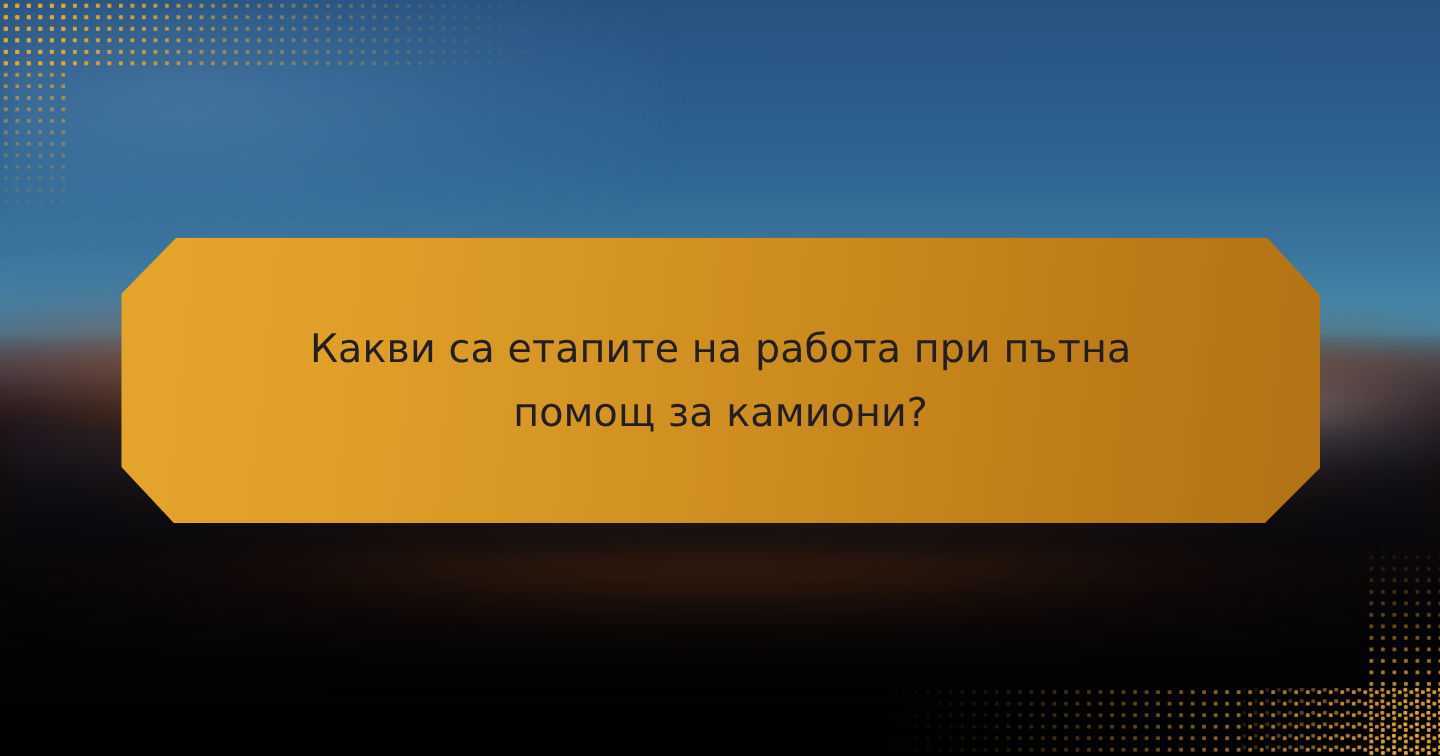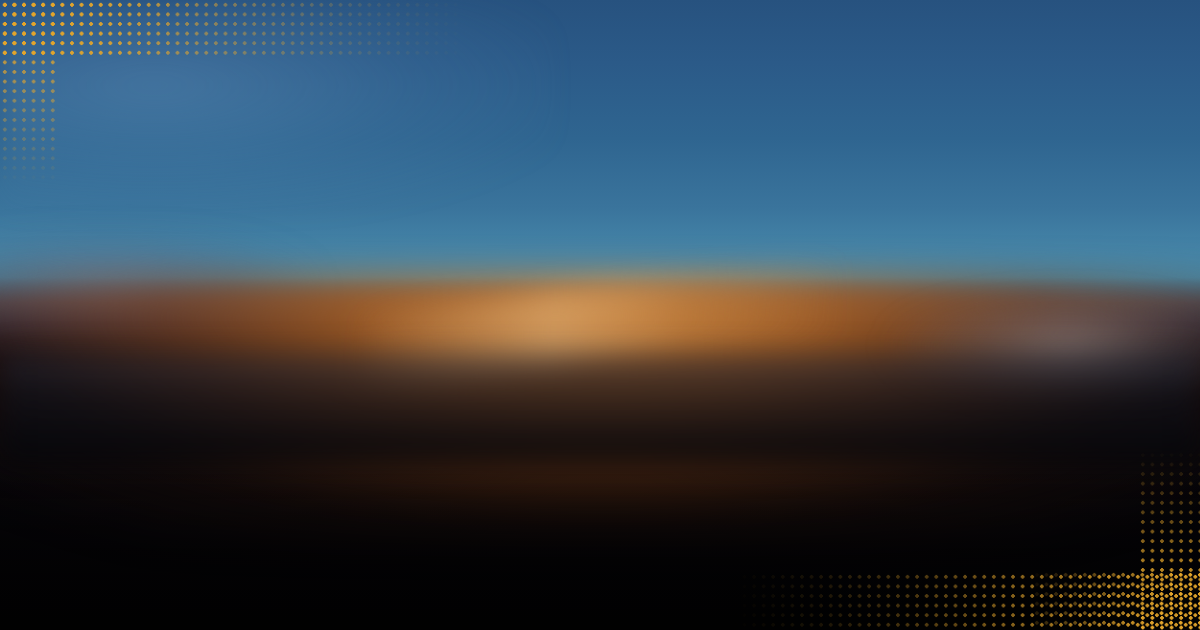--- a/index.html
+++ b/index.html
@@ -220,14 +220,17 @@
   <div class="bg-dark-bottom"></div>
 
   <div class="dots dots-tl-wide"></div>
   <div class="dots dots-tl-col"></div>
   <div class="dots dots-tl-block"></div>
 
   <div class="dots dots-br-wide"></div>
   <div class="dots dots-br-block"></div>
   <div class="dots dots-br-corner"></div>
 
+  <div class="banner">
+    <h1 class="banner-title">Какви са етапите на работа при пътна помощ за камиони?</h1>
+  </div>
 
 </div>
 
 </body></html>

